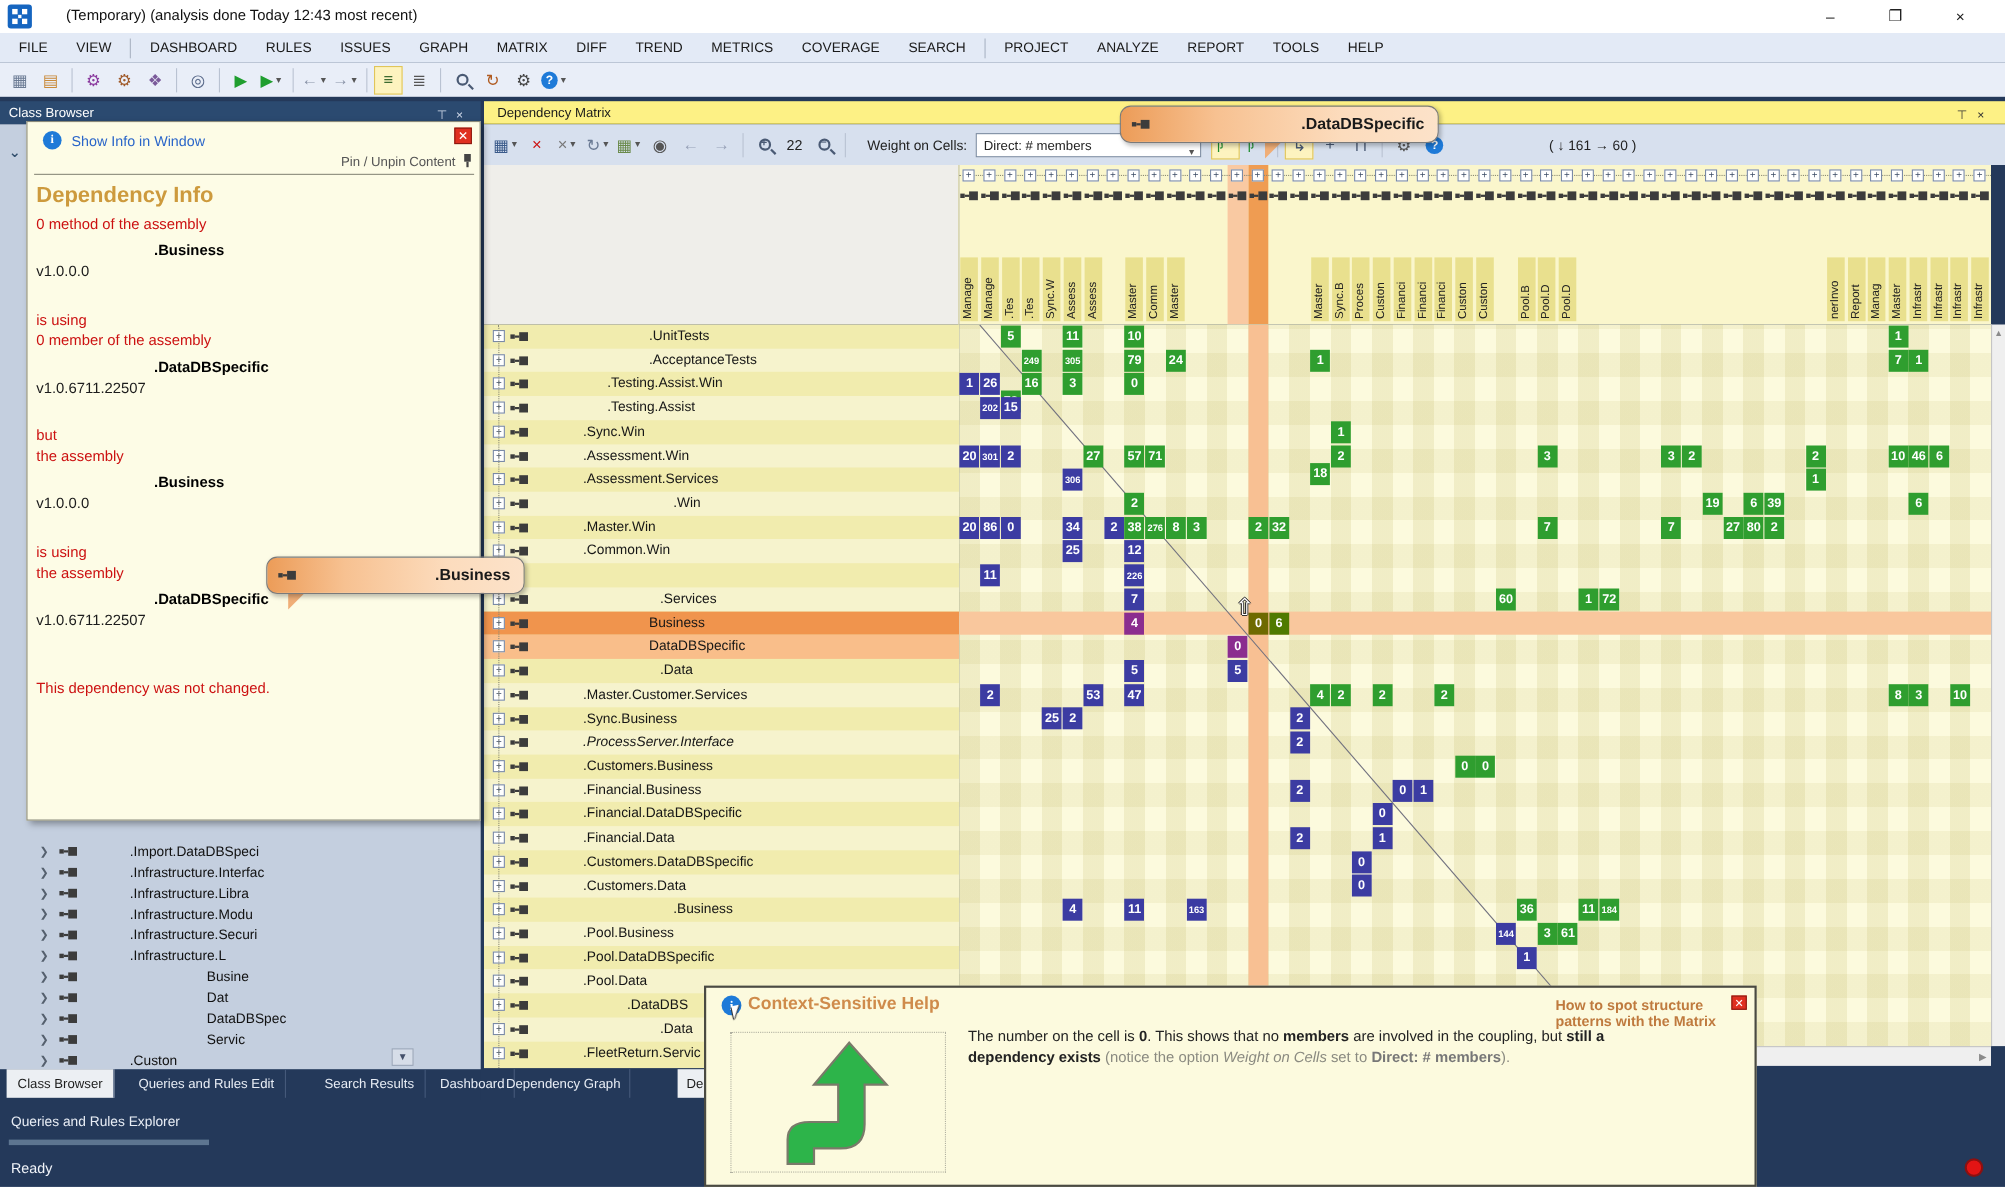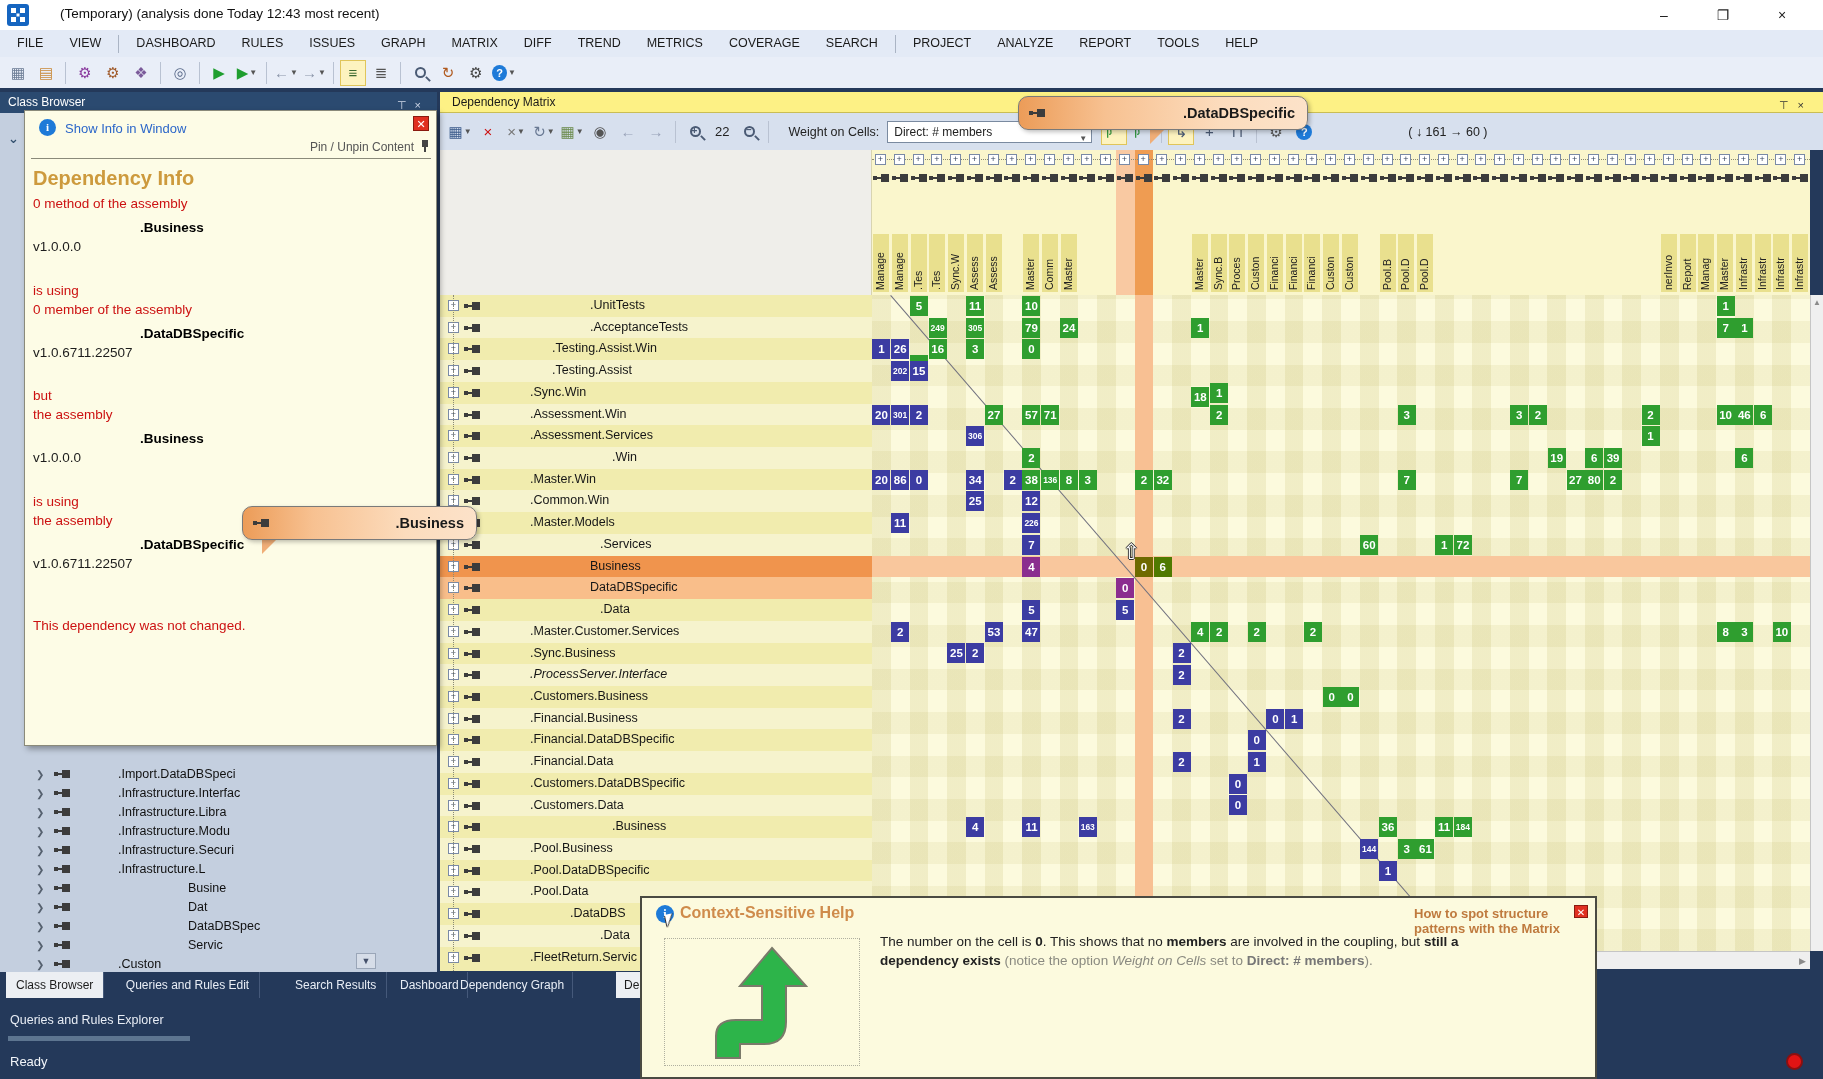--- a/index.html
+++ b/index.html
@@ -870,29 +870,20 @@
         <span class="rh-label" style="left: 90px;">.Master.Win</span>
       </div>
       <div class="rh-row alt" style="top: 195.48px;">
         <div class="plusbox" style="left: 8px; top: 5px;">+</div>
         <span class="asm" style="position: absolute; left: 24px; top: 5px;">
           <i class="s1"></i>
           <i class="s2"></i>
           <i class="s3"></i>
         </span>
         <span class="rh-label" style="left: 90px;">.Common.Win</span>
-      </div>
-      <div class="rh-row" style="top: 217.2px;">
-        <div class="plusbox" style="left: 8px; top: 5px;">+</div>
-        <span class="asm" style="position: absolute; left: 24px; top: 5px;">
-          <i class="s1"></i>
-          <i class="s2"></i>
-          <i class="s3"></i>
-        </span>
-        <span class="rh-label" style="left: 90px;">.Master.Models</span>
       </div>
       <div class="rh-row alt" style="top: 238.92px;">
         <div class="plusbox" style="left: 8px; top: 5px;">+</div>
         <span class="asm" style="position: absolute; left: 24px; top: 5px;">
           <i class="s1"></i>
           <i class="s2"></i>
           <i class="s3"></i>
         </span>
         <span class="rh-label" style="left: 160px;">.Services</span>
       </div>
@@ -1093,21 +1084,21 @@
       <div class="cell g" style="left: 150.48px; top: 44.34px;">0</div>
       <div class="cell bs" style="left: 19.16px; top: 66.06px;">202</div>
       <div class="cell b" style="left: 37.92px; top: 66.06px;">15</div>
       <div class="cell g" style="left: 338.08px; top: 87.78px;">1</div>
       <div class="cell b" style="left: 0.4px; top: 109.5px;">20</div>
       <div class="cell bs" style="left: 19.16px; top: 109.5px;">301</div>
       <div class="cell b" style="left: 37.92px; top: 109.5px;">2</div>
       <div class="cell g" style="left: 112.96px; top: 109.5px;">27</div>
       <div class="cell g" style="left: 150.48px; top: 109.5px;">57</div>
       <div class="cell g" style="left: 169.24px; top: 109.5px;">71</div>
-      <div class="cell g" style="left: 319.32px; top: 92px; text-align: center;">18</div>
+      <div class="cell g" style="left: 319.32px; top: 126px; text-align: center;">18</div>
       <div class="cell g" style="left: 338.08px; top: 109.5px;">2</div>
       <div class="cell g" style="left: 525.68px; top: 109.5px;">3</div>
       <div class="cell g" style="left: 638.24px; top: 109.5px;">3</div>
       <div class="cell g" style="left: 657px; top: 109.5px;">2</div>
       <div class="cell g" style="left: 769.56px; top: 109.5px;">2</div>
       <div class="cell g" style="left: 844.6px; top: 109.5px;">10</div>
       <div class="cell g" style="left: 863.36px; top: 109.5px;">46</div>
       <div class="cell g" style="left: 882.12px; top: 109.5px;">6</div>
       <div class="cell bs" style="left: 94.2px; top: 131.22px;">306</div>
       <div class="cell g" style="left: 769.56px; top: 131.22px;">1</div>
@@ -1115,21 +1106,21 @@
       <div class="cell g" style="left: 675.76px; top: 152.94px;">19</div>
       <div class="cell g" style="left: 713.28px; top: 152.94px;">6</div>
       <div class="cell g" style="left: 732.04px; top: 152.94px;">39</div>
       <div class="cell g" style="left: 863.36px; top: 152.94px;">6</div>
       <div class="cell b" style="left: 0.4px; top: 174.66px;">20</div>
       <div class="cell b" style="left: 19.16px; top: 174.66px;">86</div>
       <div class="cell b" style="left: 37.92px; top: 174.66px;">0</div>
       <div class="cell b" style="left: 94.2px; top: 174.66px;">34</div>
       <div class="cell b" style="left: 131.72px; top: 174.66px;">2</div>
       <div class="cell g" style="left: 150.48px; top: 174.66px;">38</div>
-      <div class="cell gs" style="left: 169.24px; top: 174.66px;">136</div>
+      <div class="cell gs" style="left: 169.24px; top: 174.66px;">276</div>
       <div class="cell g" style="left: 188px; top: 174.66px;">8</div>
       <div class="cell g" style="left: 206.76px; top: 174.66px;">3</div>
       <div class="cell g" style="left: 263.04px; top: 174.66px;">2</div>
       <div class="cell g" style="left: 281.8px; top: 174.66px;">32</div>
       <div class="cell g" style="left: 525.68px; top: 174.66px;">7</div>
       <div class="cell g" style="left: 638.24px; top: 174.66px;">7</div>
       <div class="cell g" style="left: 694.52px; top: 174.66px;">27</div>
       <div class="cell g" style="left: 713.28px; top: 174.66px;">80</div>
       <div class="cell g" style="left: 732.04px; top: 174.66px;">2</div>
       <div class="cell b" style="left: 94.2px; top: 196.38px;">25</div>

